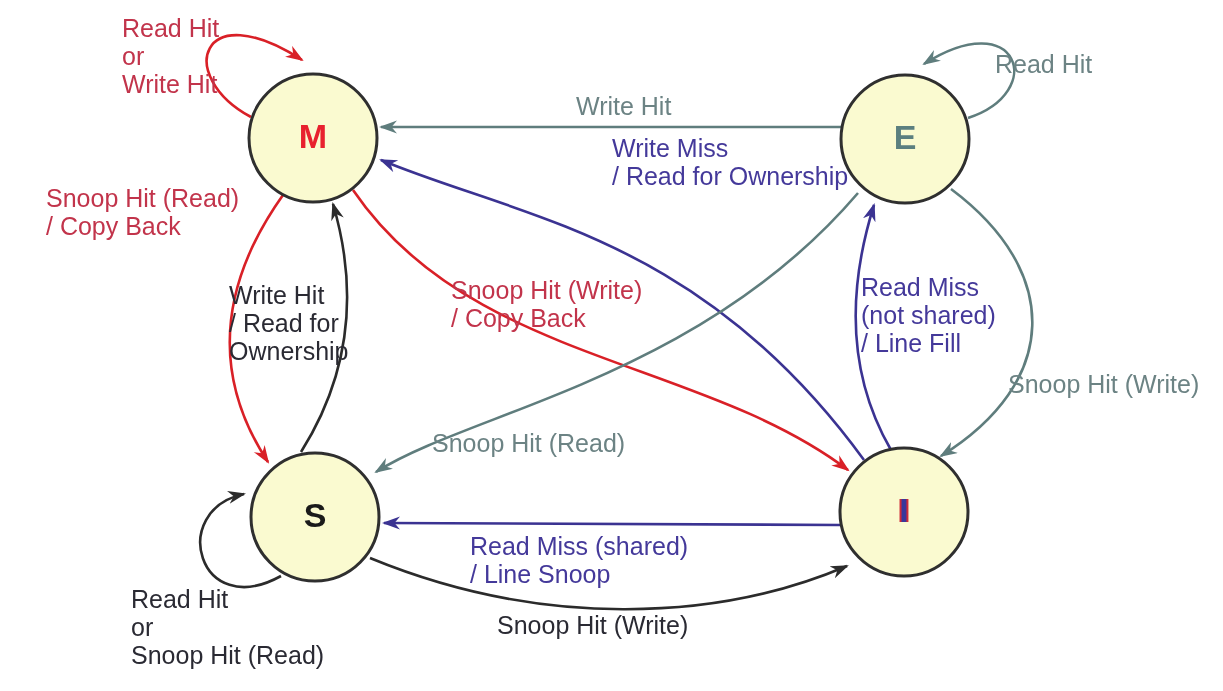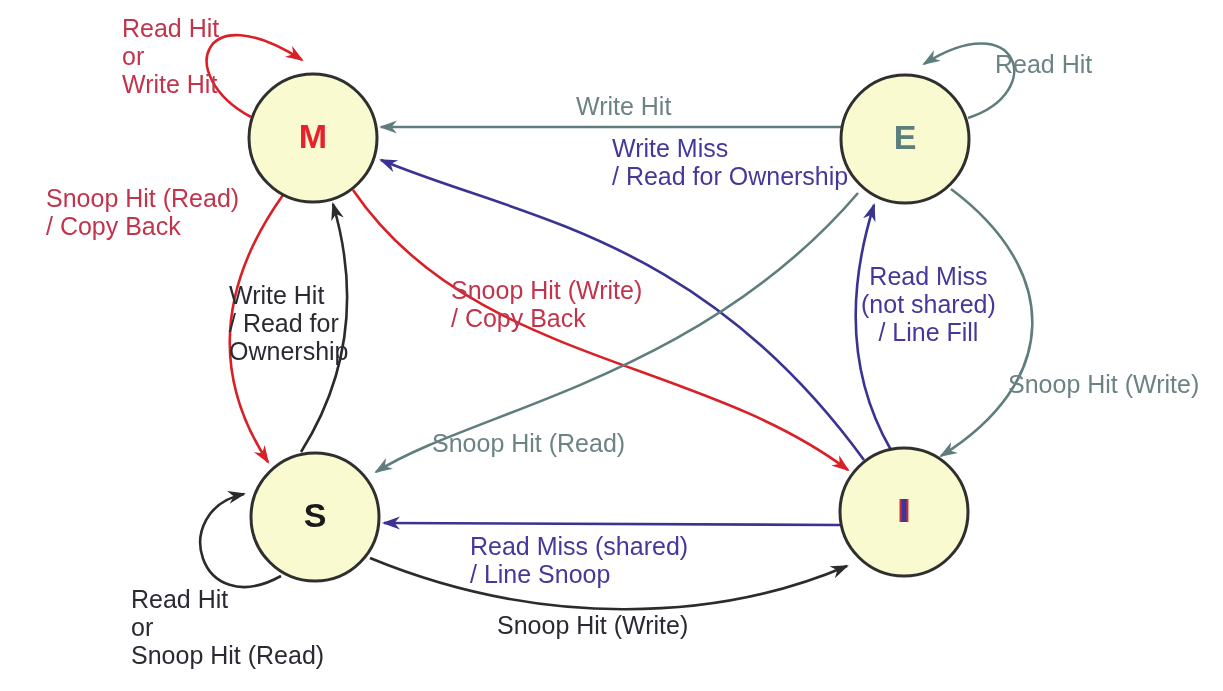--- a/index.html
+++ b/index.html
@@ -103,21 +103,21 @@
   <div class="lbl lbl-red" style="left:451px;top:276px;">Snoop Hit (Write)
 / Copy Back</div>
 
   <div class="lbl lbl-gray" style="left:576px;top:92px;">Write Hit</div>
 
   <div class="lbl lbl-purple" style="left:566px;top:134px;margin-left:46px;">Write Miss
 / Read for Ownership</div>
 
   <div class="lbl lbl-gray" style="left:995px;top:50px;">Read Hit</div>
 
-  <div class="lbl lbl-purple" style="left:861px;top:262px;text-align:center;">Read Miss
+  <div class="lbl lbl-purple" style="left:861px;top:273px;">Read Miss
 (not shared)
 / Line Fill</div>
 
   <div class="lbl lbl-gray" style="left:1008px;top:370px;">Snoop Hit (Write)</div>
 
   <div class="lbl lbl-gray" style="left:432px;top:429px;">Snoop Hit (Read)</div>
 
   <div class="lbl lbl-purple" style="left:470px;top:532px;">Read Miss (shared)
 / Line Snoop</div>
 

